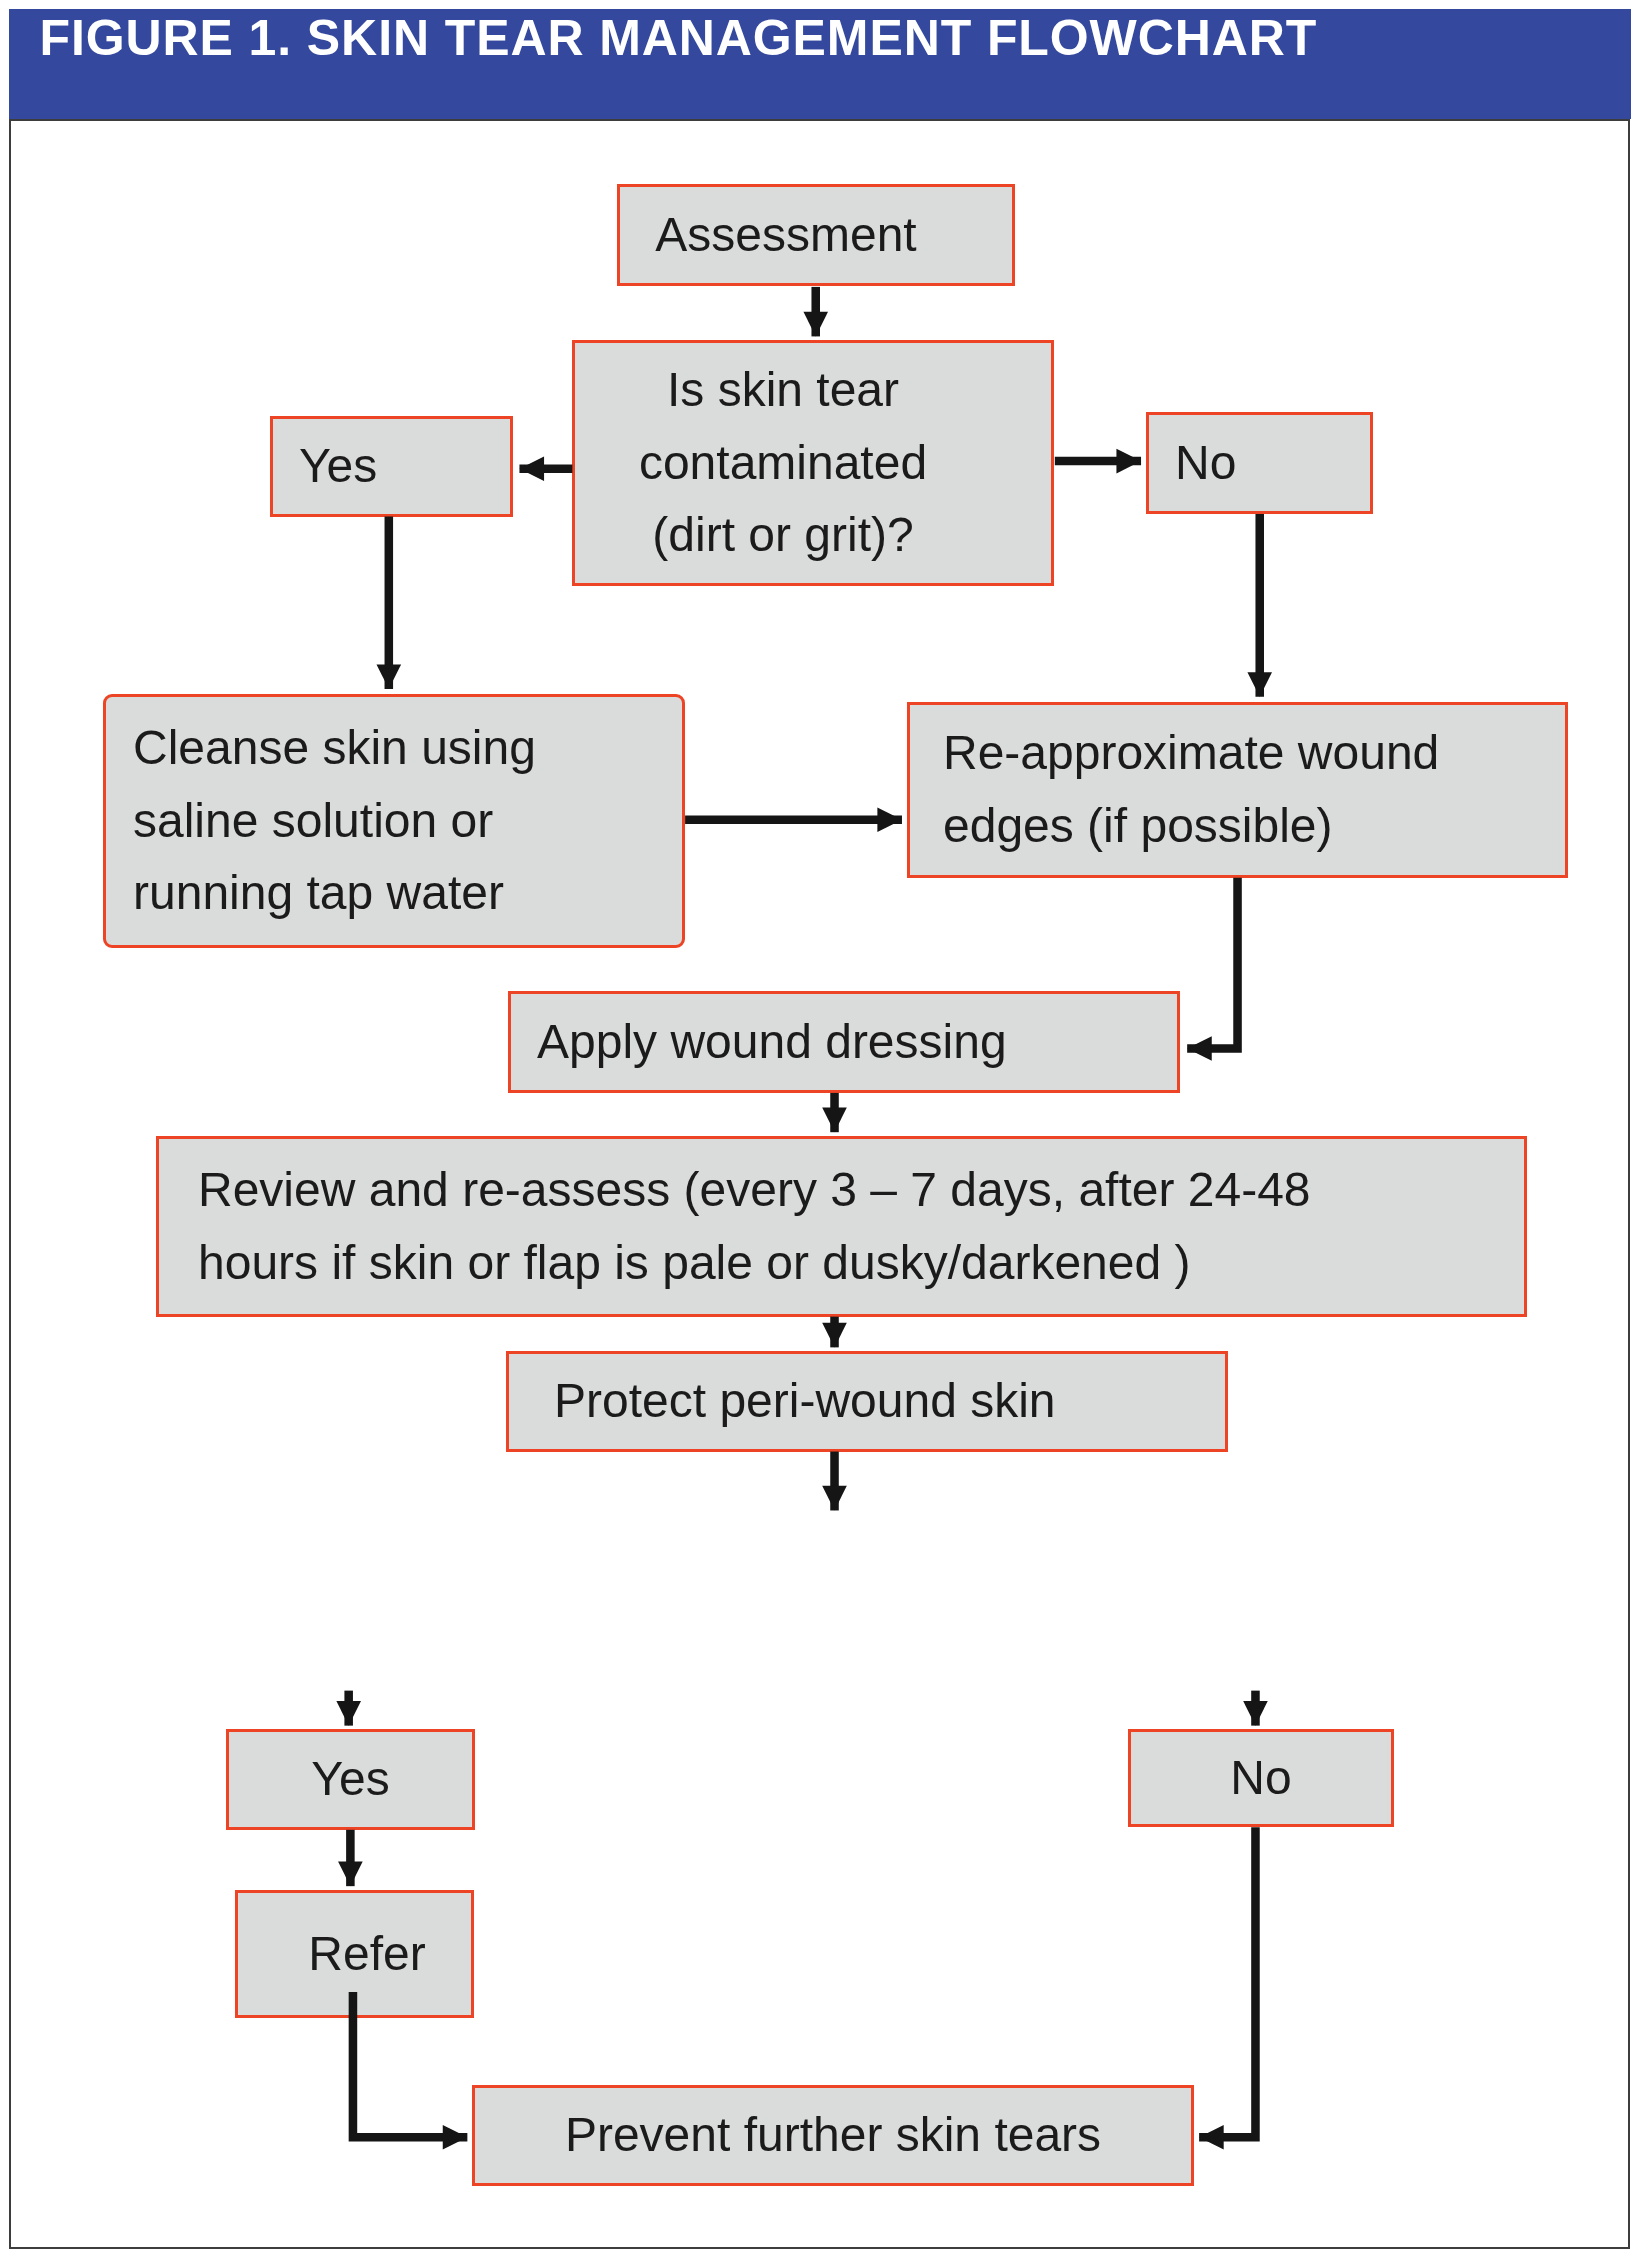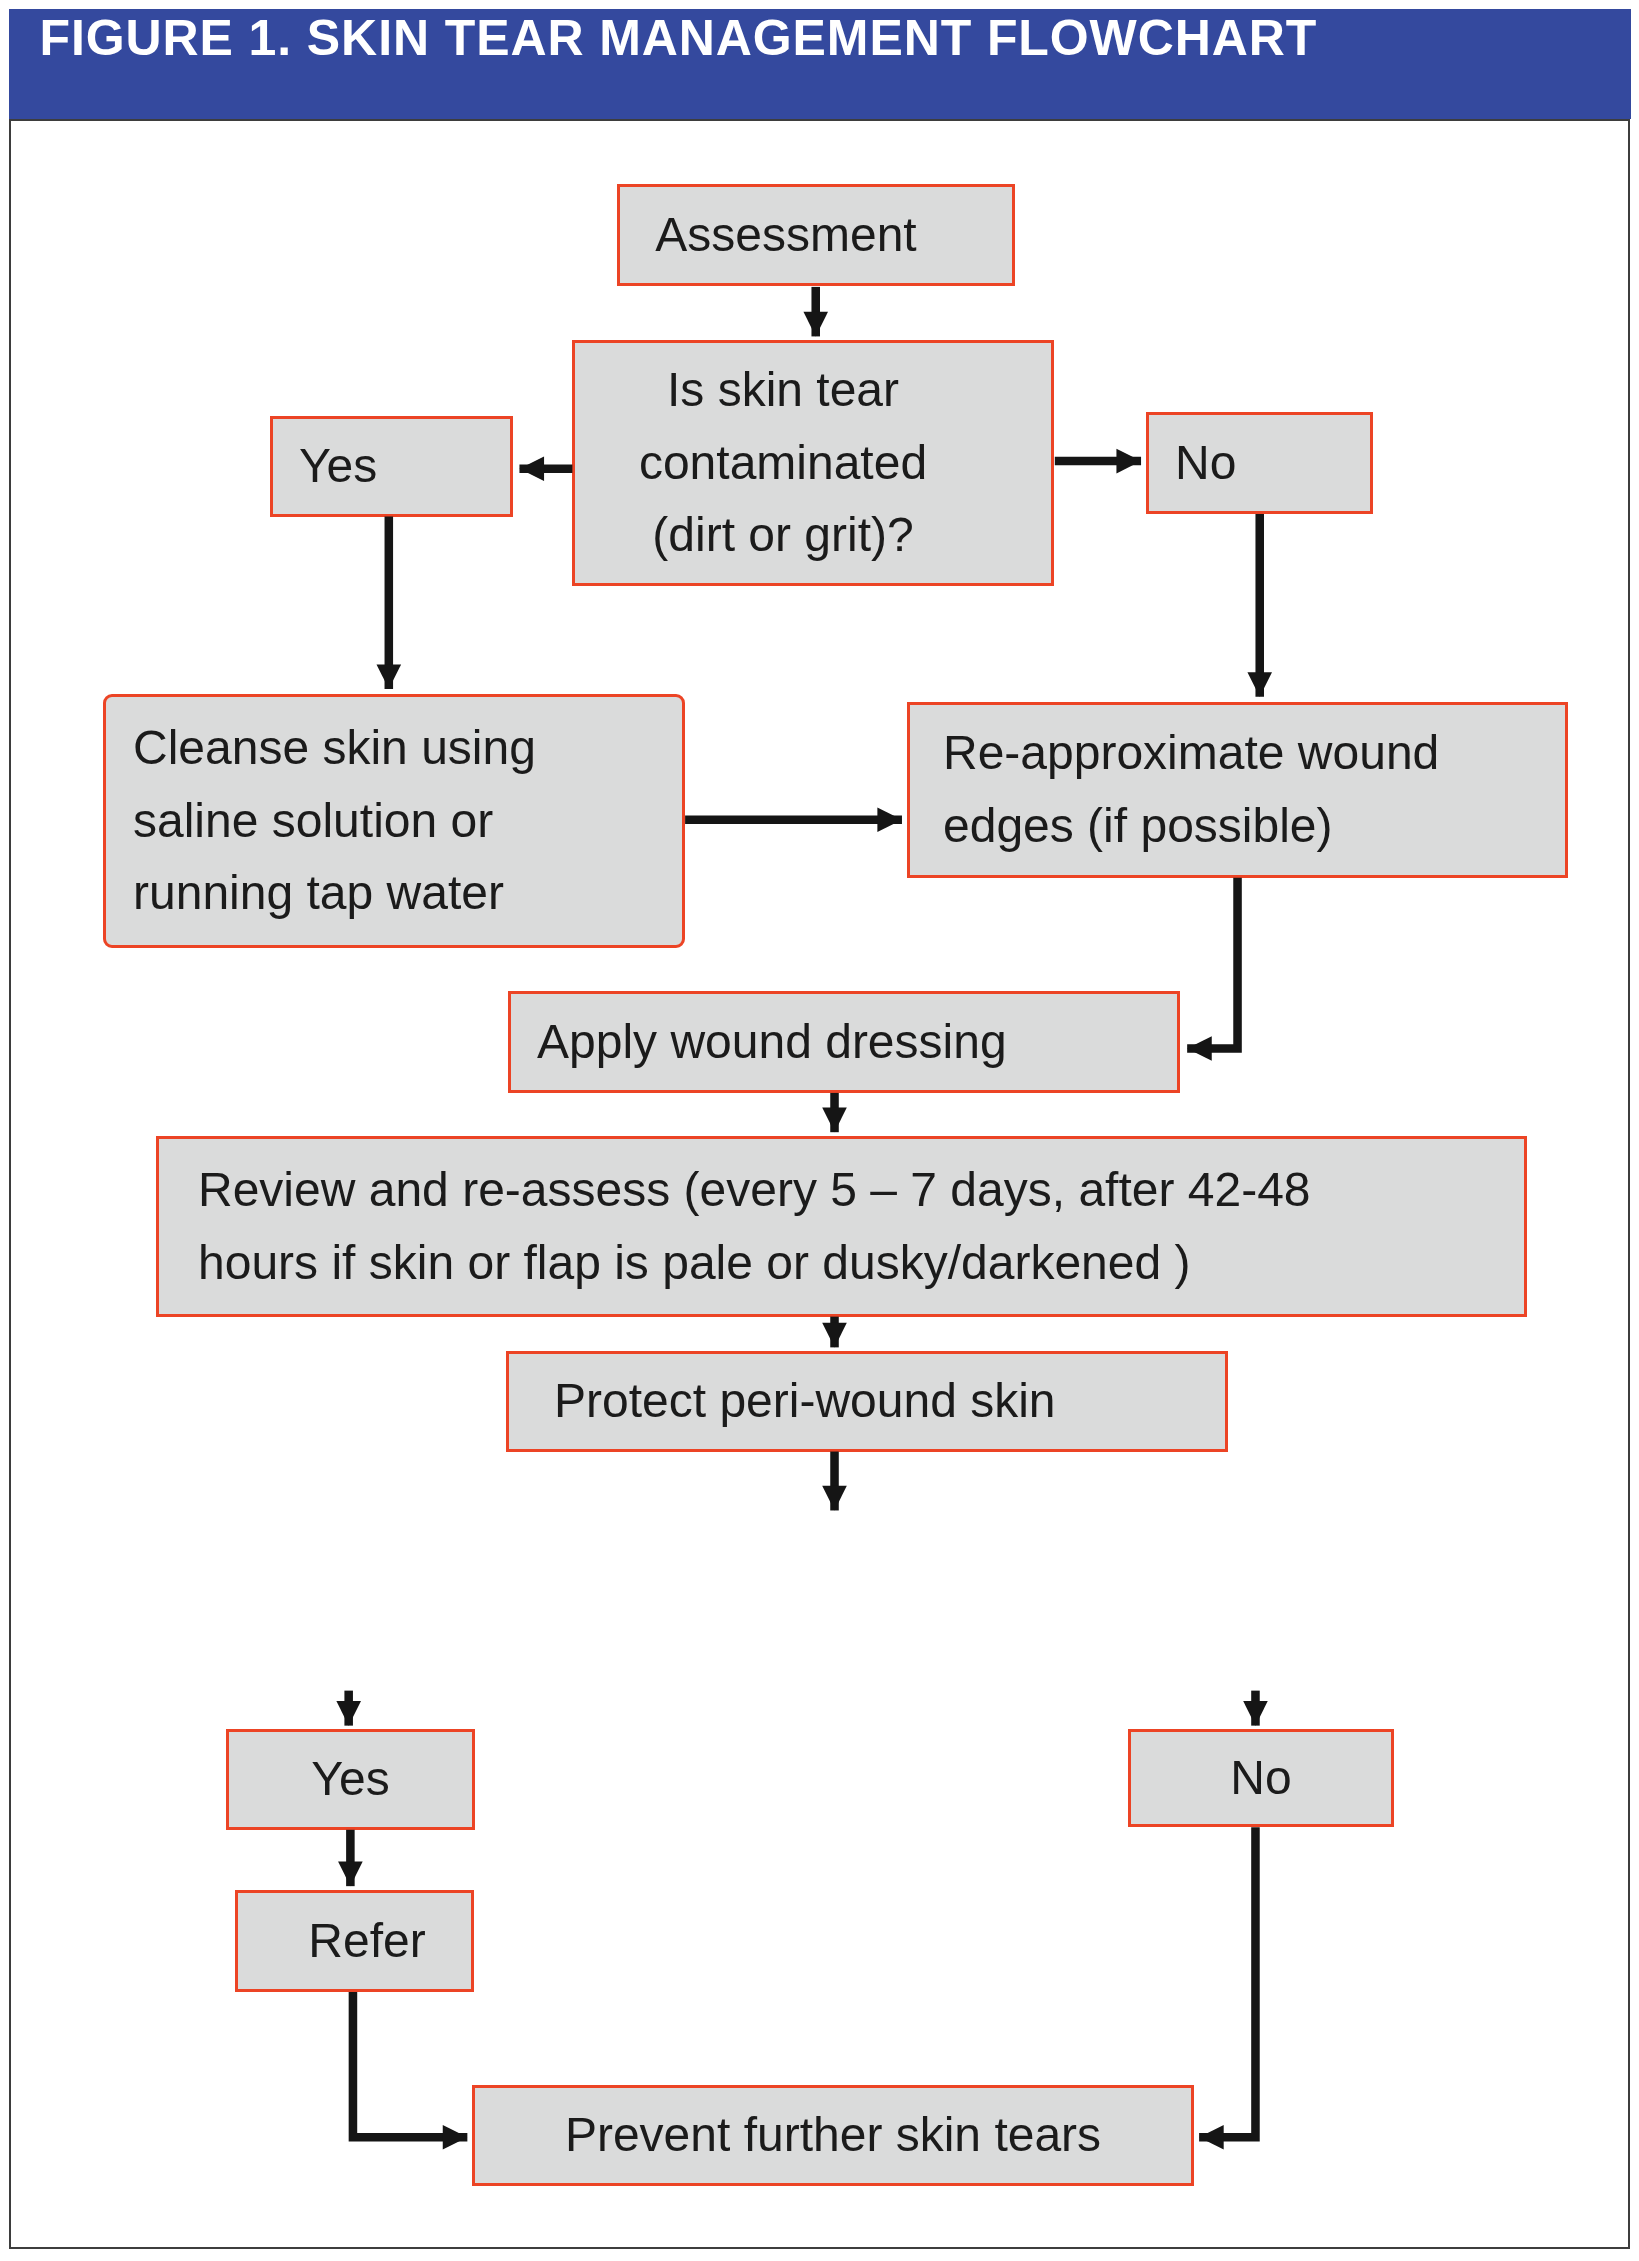--- a/index.html
+++ b/index.html
@@ -61,21 +61,21 @@
   #n-yes-top    {left:270px; top:416px; width:243px; height:101px; padding-left:26px;}
   #n-no-top     {left:1146px;top:412px; width:227px; height:102px; padding-left:26px;}
   #n-cleanse    {left:103px; top:694px; width:582px; height:254px; padding-left:27px;border-radius:9px;}
   #n-reapprox   {left:907px;top:702px; width:661px; height:176px; padding-left:33px;}
   #n-apply      {left:508px; top:991px;width:672px; height:102px; padding-left:26px;}
   #n-review     {left:156px; top:1136px;width:1371px;height:181px; padding-left:39px;}
   #n-protect    {left:506px; top:1351px;width:722px; height:101px; padding-left:45px;}
   #n-complex    {left:196px; top:1514px;width:1360px;height:177px; padding-left:29px;}
   #n-yes-bottom {left:226px; top:1729px;width:249px; height:101px;}
   #n-no-bottom  {left:1128px;top:1729px;width:266px; height:98px;}
-  #n-refer      {left:235px; top:1890px;width:239px; height:102px;padding-left:25px;}
+  #n-refer      {left:235px; top:1890px;width:239px; height:128px;padding-left:25px;}
   #n-prevent    {left:472px; top:2085px;width:722px; height:101px;}
   
   svg.arrows{position:absolute;left:0;top:0;pointer-events:none;}
   svg.arrows path, svg.arrows line{
     stroke:var(--arrow);
     stroke-width:10;
     fill:none;
   }
   svg.arrows marker path{fill:var(--arrow);stroke:none;}
 </style>
@@ -95,21 +95,21 @@
 contaminated
 (dirt or grit)?</div>
   <div class="node" id="n-yes-top">Yes</div>
   <div class="node" id="n-no-top">No</div>
   <div class="node" id="n-cleanse">Cleanse skin using
 saline solution or
 running tap water</div>
   <div class="node" id="n-reapprox">Re-approximate wound
 edges (if possible)</div>
   <div class="node" id="n-apply">Apply wound dressing</div>
-  <div class="node" id="n-review">Review and re-assess (every 5 – 7 days, after 42-48
+  <div class="node" id="n-review">Review and re-assess (every 3 – 7 days, after 24-48
 hours if skin or flap is pale or dusky/darkened )</div>
   <div class="node" id="n-protect">Protect peri-wound skin</div>
   <div class="node center" id="n-yes-bottom">Yes</div>
   <div class="node center" id="n-no-bottom">No</div>
   <div class="node center" id="n-refer">Refer</div>
   <div class="node center" id="n-prevent">Prevent further skin tears</div>
 
   <svg class="arrows" width="1640" height="2261" viewBox="0 0 1920 2648">
     <defs>
       <marker id="ah" viewBox="0 0 20 20" refX="19" refY="10" markerWidth="32" markerHeight="32" markerUnits="userSpaceOnUse" orient="auto">

